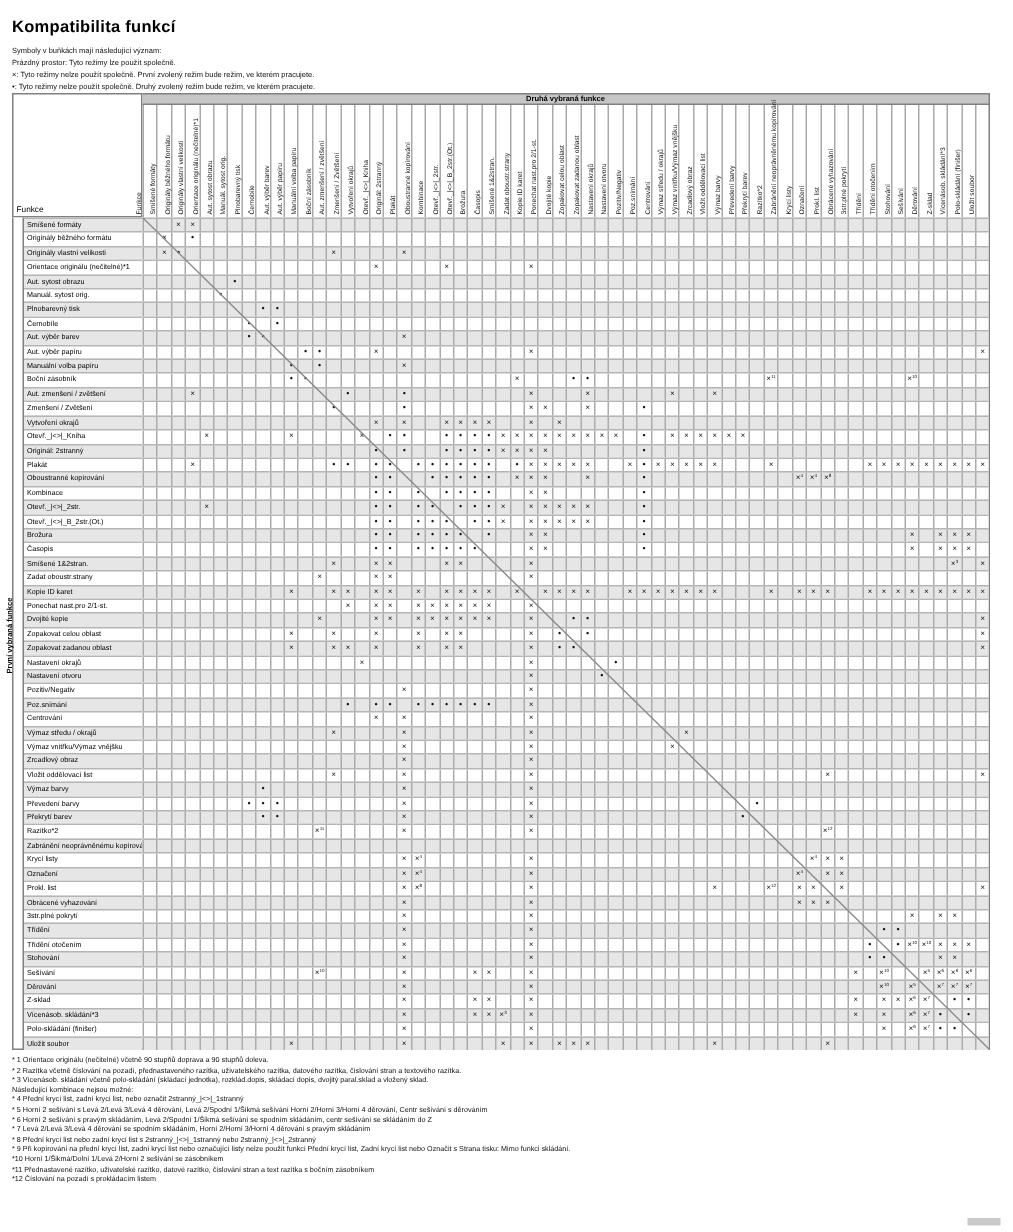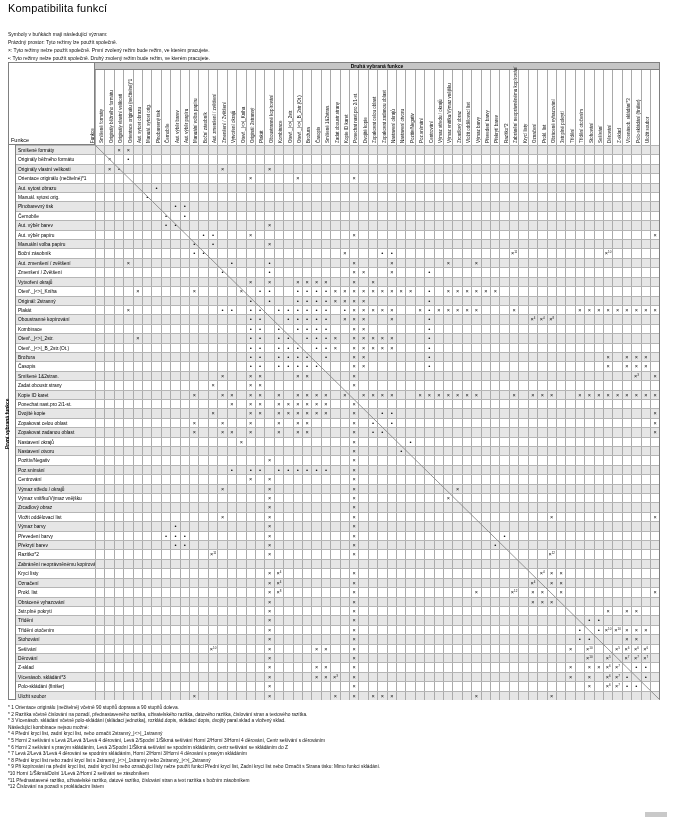--- a/index.html
+++ b/index.html
@@ -1,19 +1,19 @@
 <!DOCTYPE html>
 <html><head>
 <meta charset="utf-8">
 <style>
   html,body{margin:0;padding:0;}
   body{width:675px;height:821px;background:#ffffff;position:relative;
        font-family:"Liberation Sans",sans-serif;color:#000;overflow:hidden;}
   .page{position:absolute;inset:0;}
-  .title{position:absolute;left:8px;top:2px;font-size:11px;font-weight:normal;letter-spacing:.2px;}
+  .title{position:absolute;left:8px;top:12px;font-size:11px;font-weight:bold;letter-spacing:.2px;}
   .intro{position:absolute;left:8px;top:30px;}
   .iline{font-size:5px;line-height:8px;color:#111;white-space:nowrap;}
 
   
   .corner{position:absolute;left:8px;top:62px;width:87px;height:83px;border:1px solid #808080;
           background:#fff;box-sizing:border-box;}
   .corner span{position:absolute;left:2px;bottom:1px;font-size:5.5px;}
   .colband{position:absolute;left:95px;top:62px;width:565px;height:8px;background:#c6c6c6;
            border:1px solid #808080;border-left:none;box-sizing:border-box;text-align:center;
            font-size:5px;font-weight:bold;line-height:7px;}

